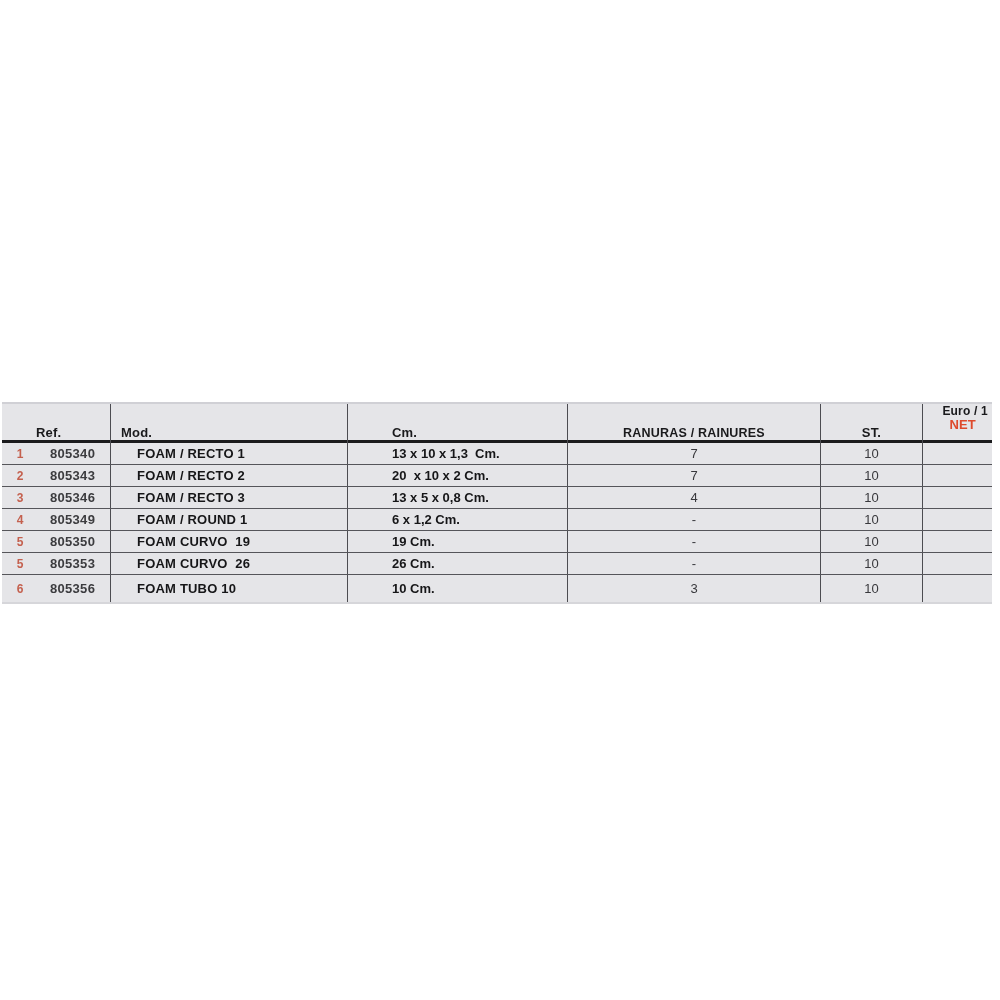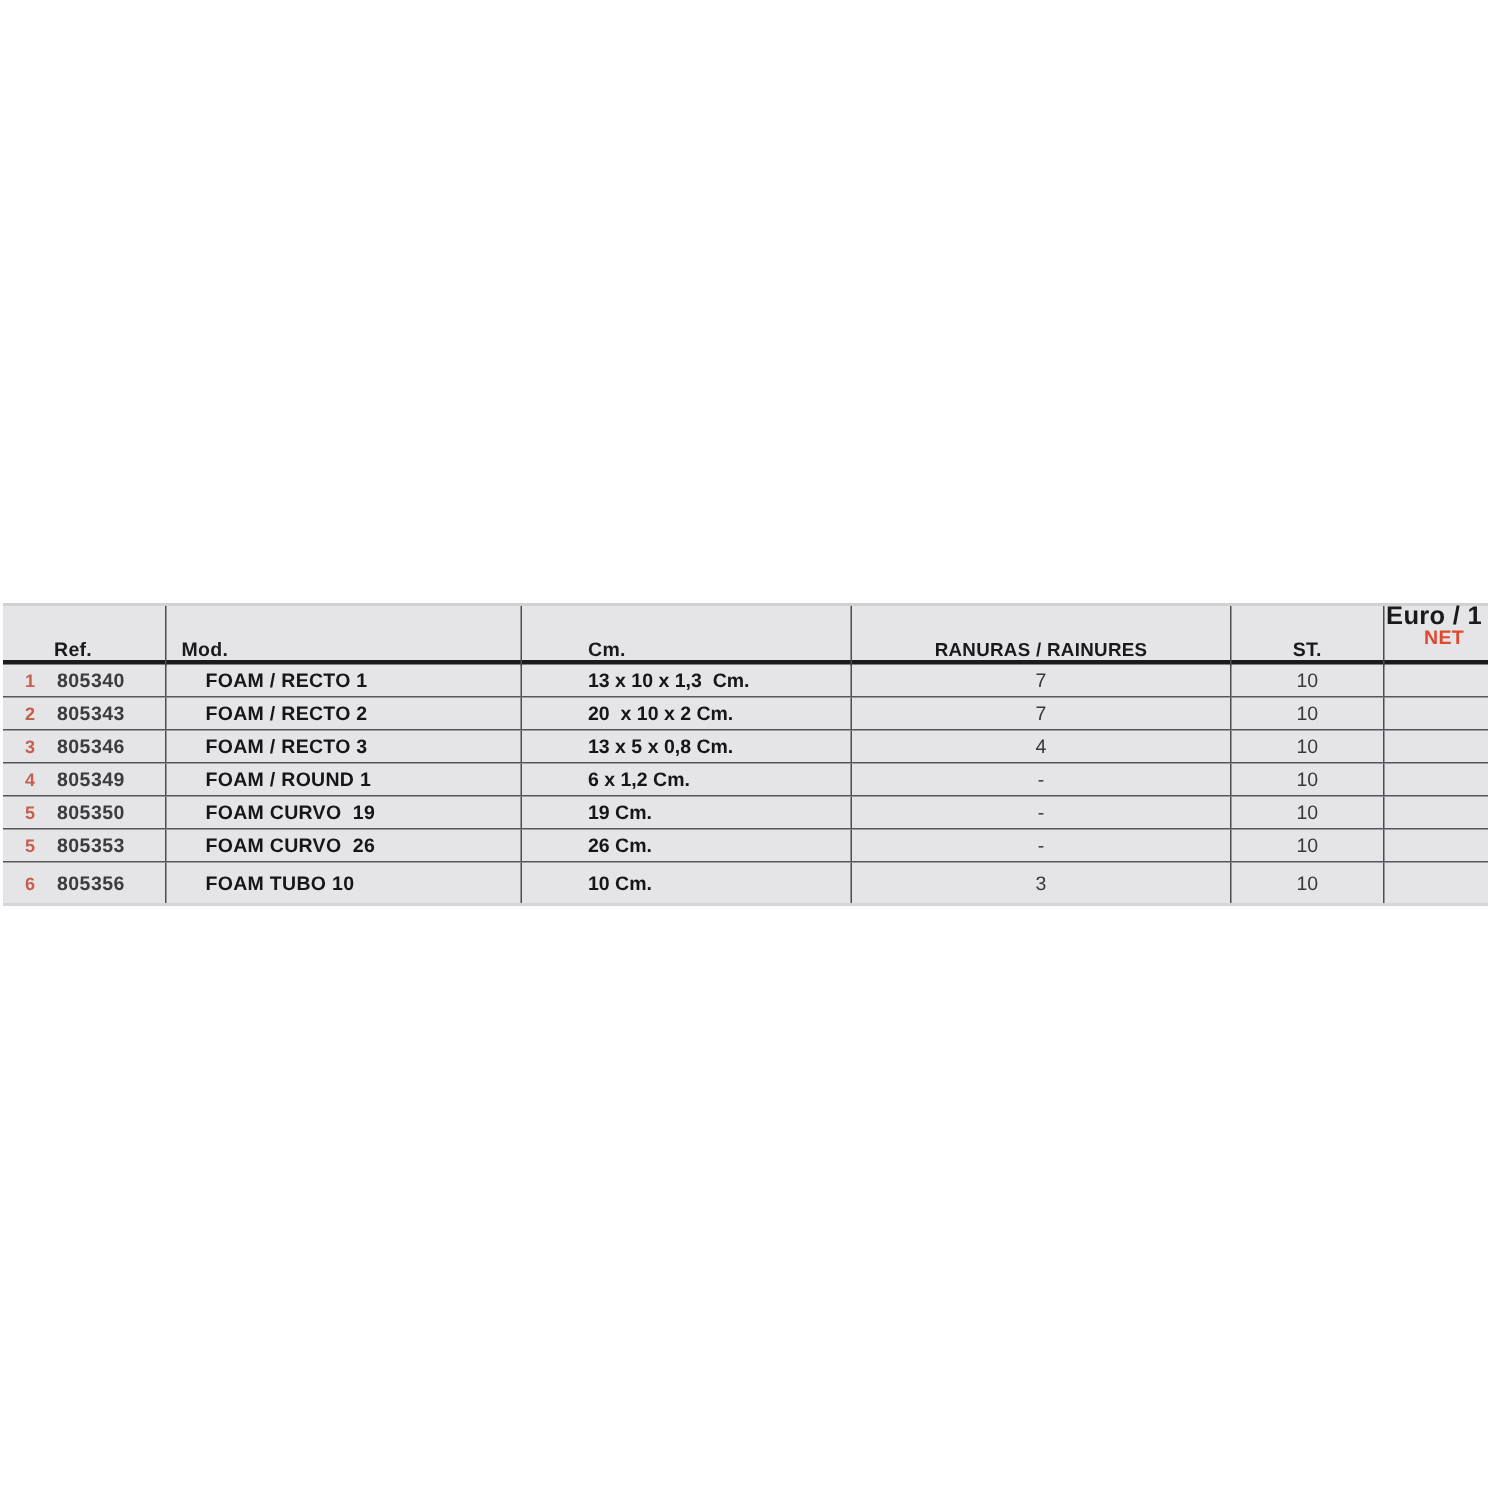--- a/index.html
+++ b/index.html
@@ -51,21 +51,21 @@
   .hdr .c-cm   { padding-left: 44px; }
   .hdr .c-ran  { justify-content: center; padding-left: 0; font-size: 12.5px; }
   .hdr .c-st   { justify-content: center; padding-left: 0; }
   .hdr .c-euro {
     flex-direction: column;
     align-items: flex-end;
     justify-content: flex-start;
     padding: 0 4px 2px 0;
     line-height: 14px;
   }
-  .euro-line1 { font-weight: bold; font-size: 17px; color: #1a1a1c; white-space: nowrap; }
+  .euro-line1 { font-weight: bold; font-size: 12px; color: #1a1a1c; white-space: nowrap; }
   .euro-line2 { font-weight: bold; font-size: 13px; color: #de4a2d; margin-right: 12px; }
   .row {
     height: 21px;
     border-bottom: 1px solid #55555a;
     align-items: center;
     font-size: 13px;
   }
   .row:last-child {
     height: 27px;
     border-bottom: none;
@@ -75,21 +75,21 @@
   .row .c-ref { padding-left: 10px; }
   .row-idx {
     width: 16px;
     text-align: center;
     font-weight: bold;
     font-size: 12px;
     color: #c4604e;
     flex: none;
   }
   .row-ref {
-    margin-left: 10px;
+    margin-left: 22px;
     font-weight: 600;
     color: #3c3c3f;
     letter-spacing: 0.3px;
   }
   .row .c-mod {
     padding-left: 26px;
     font-weight: bold;
     color: #161618;
     letter-spacing: 0.2px;
     white-space: pre;

